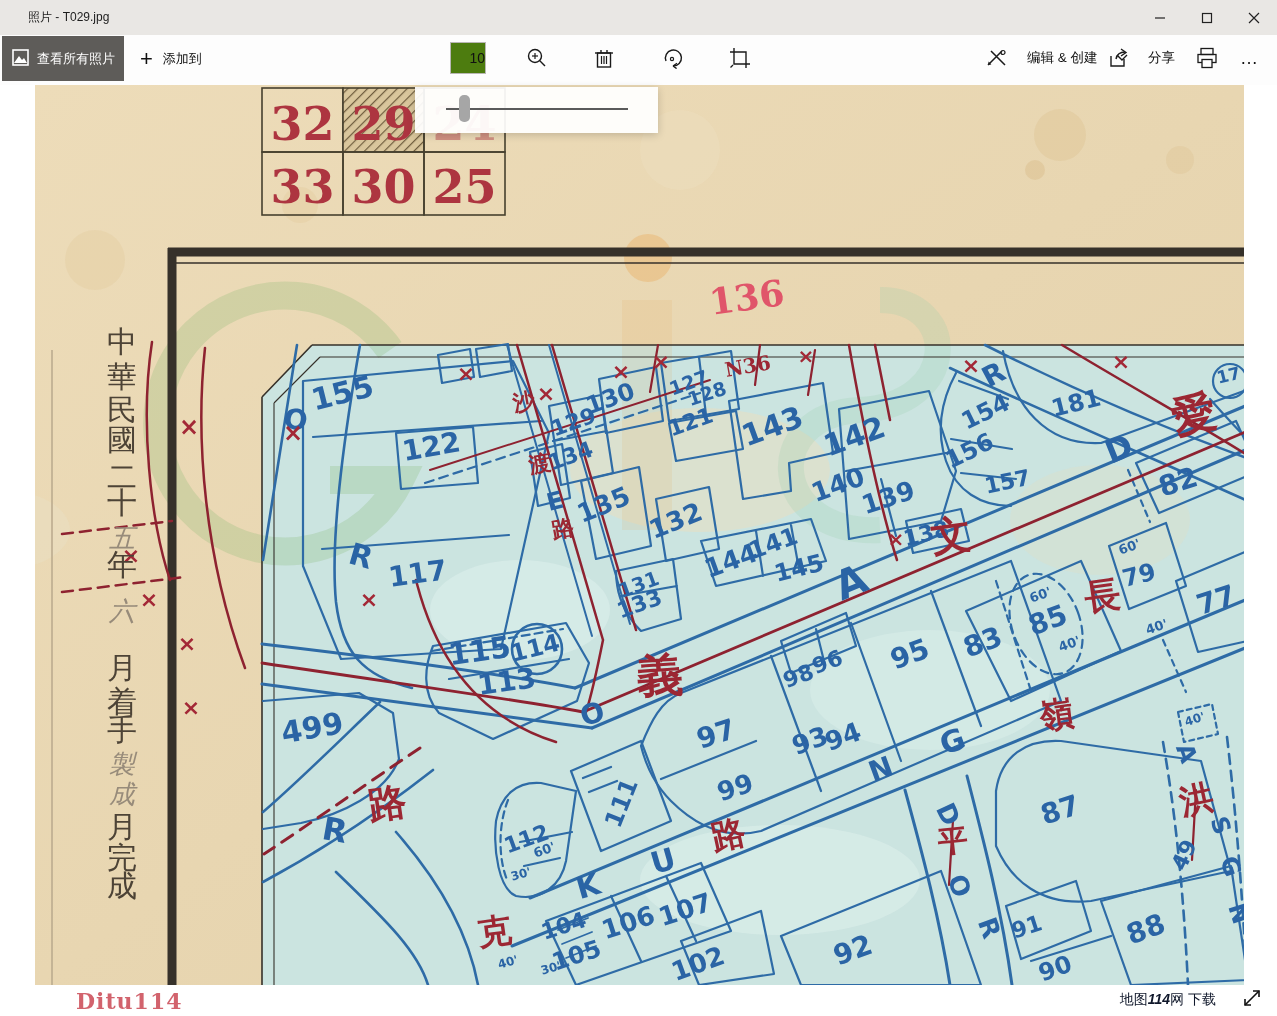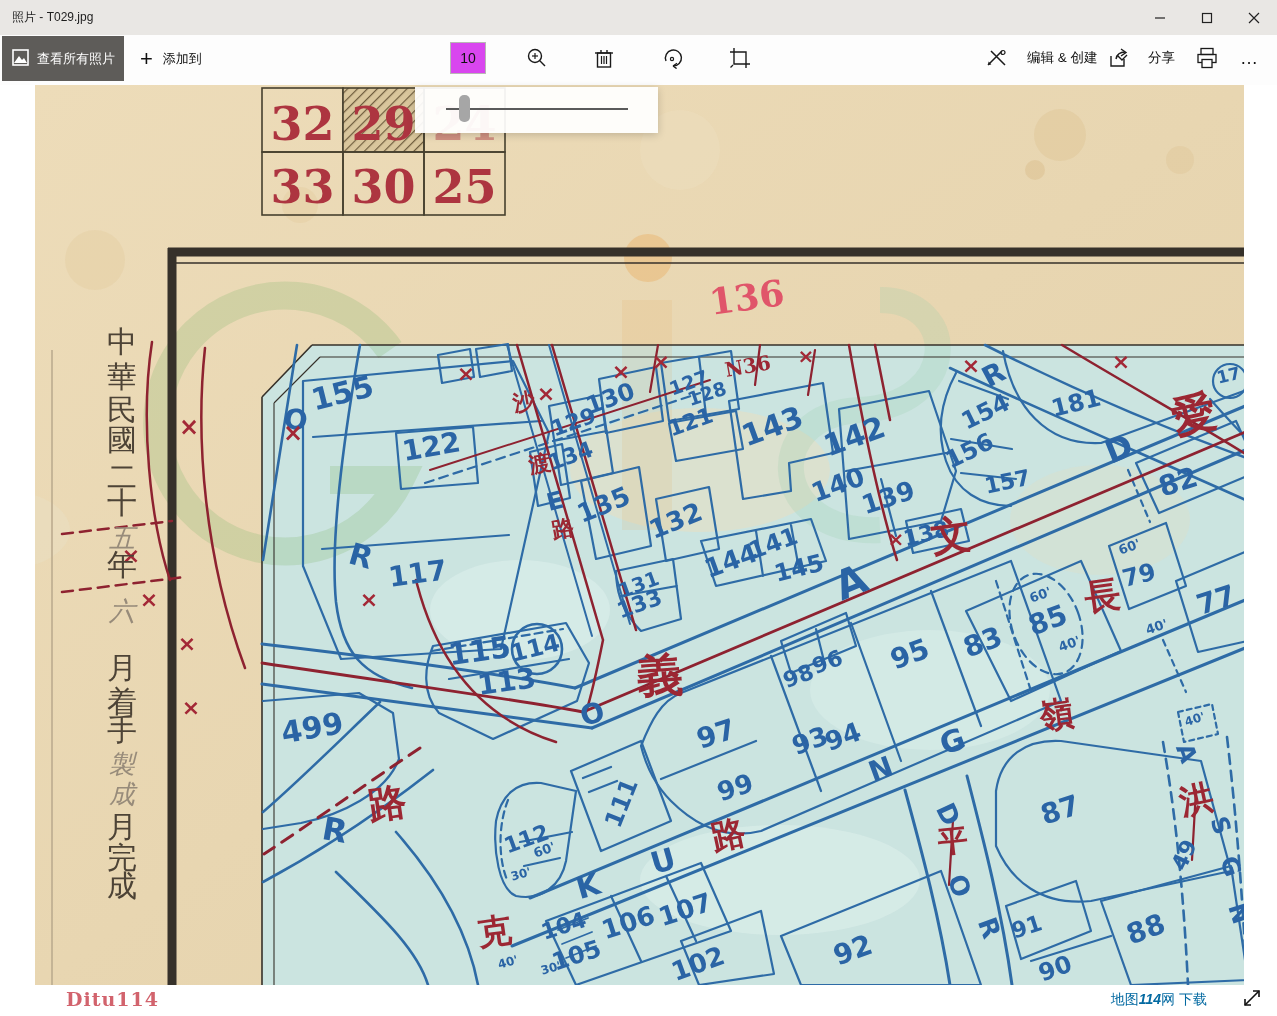--- a/index.html
+++ b/index.html
@@ -1,37 +1,37 @@
 <!DOCTYPE html>
 <html><head>
 <meta charset="utf-8">
 <style>
 html,body{margin:0;padding:0}
 body{width:1277px;height:1016px;position:relative;overflow:hidden;background:#fff;
  font-family:"Liberation Sans",sans-serif;-webkit-font-smoothing:antialiased}
 .titlebar{position:absolute;top:0;left:0;width:1277px;height:35px;background:#e9e7e4;display:flex;align-items:center}
-.title{font-size:12px;color:#1d1d1d;padding-left:12px}
+.title{font-size:12px;color:#1d1d1d;padding-left:28px}
 .winbtns{margin-left:auto;display:flex;height:35px}
 .winbtn{width:47px;height:35px;display:flex;align-items:center;justify-content:center;color:#222}
 .toolbar{position:absolute;top:35px;left:0;width:1277px;height:60px;background:#fdfdfd}
 .viewall{position:absolute;left:2px;top:1px;width:122px;height:45px;background:#5e5c59;color:#fff;
  display:flex;align-items:center;gap:8px;font-size:13px;padding-left:10px;box-sizing:border-box;cursor:pointer}
 .addto{position:absolute;left:140px;top:8px;height:32px;display:flex;align-items:center;gap:10px;font-size:13px;color:#111}
 .plus{font-size:22px;font-weight:300;line-height:1}
-.zoombox{position:absolute;left:450px;top:7px;width:34px;height:30px;background:#d946ef;border:1px solid #b9b7b5;
- display:flex;align-items:center;justify-content:center;font-size:14px;color:#111}
+.zoombox{position:absolute;left:450px;top:7px;width:34px;height:30px;background:#4d7c0f;border:1px solid #b9b7b5;
+ display:flex;align-items:center;justify-content:flex-end;font-size:14px;color:#111}
 .tool{position:absolute;top:6px;width:34px;height:34px;display:flex;align-items:center;justify-content:center;cursor:pointer}
 .rtools{position:absolute;top:6px;height:34px;display:flex;align-items:center;gap:18px;font-size:13.5px;color:#111;cursor:pointer}
 .popup{position:absolute;left:415px;top:87px;width:243px;height:46px;background:rgba(255,255,255,.93);
  box-shadow:0 2px 8px rgba(0,0,0,.18);z-index:5}
 .track{position:absolute;left:31px;top:21px;width:182px;height:2px;background:#5a5a5a}
 .thumb{position:absolute;left:44px;top:8px;width:11px;height:27px;border-radius:5px;background:#a6a6a6}
 .footer{position:absolute;left:0;top:985px;width:1277px;height:31px;background:#fff}
-.wm-left{position:absolute;left:66px;top:3px;font-family:"DejaVu Serif",serif;font-weight:bold;font-size:19px;color:#d2636d;letter-spacing:1px}
-.wm-right{position:absolute;right:70px;top:6px;font-size:14px;color:#0369a1}
+.wm-left{position:absolute;left:76px;top:3px;font-family:"DejaVu Serif",serif;font-weight:bold;font-size:22px;color:#d2636d;letter-spacing:1px}
+.wm-right{position:absolute;right:61px;top:6px;font-size:14px;color:#0f172a}
 .wm-right b{font-style:italic}
 svg text{user-select:none}
 .b{fill:#2a64a5;font-family:"DejaVu Sans",sans-serif;font-weight:bold}
 .L{fill:#2a64a5;font-family:"DejaVu Sans",sans-serif;font-weight:bold}
 .m{fill:#2a64a5;font-family:"DejaVu Sans",sans-serif;font-weight:bold}
 .r{fill:#9c2733;font-family:"DejaVu Serif",serif;font-weight:bold}
 .x{fill:#a32836;font-family:"DejaVu Sans",sans-serif;font-weight:bold}
 .p{fill:#e0556a;font-family:"DejaVu Serif",serif;font-weight:bold}
 .gridnum{fill:#ad3540;font-family:"DejaVu Serif",serif;font-weight:bold}
 .mtxt{fill:#4d4336;font-family:"DejaVu Serif",serif}

